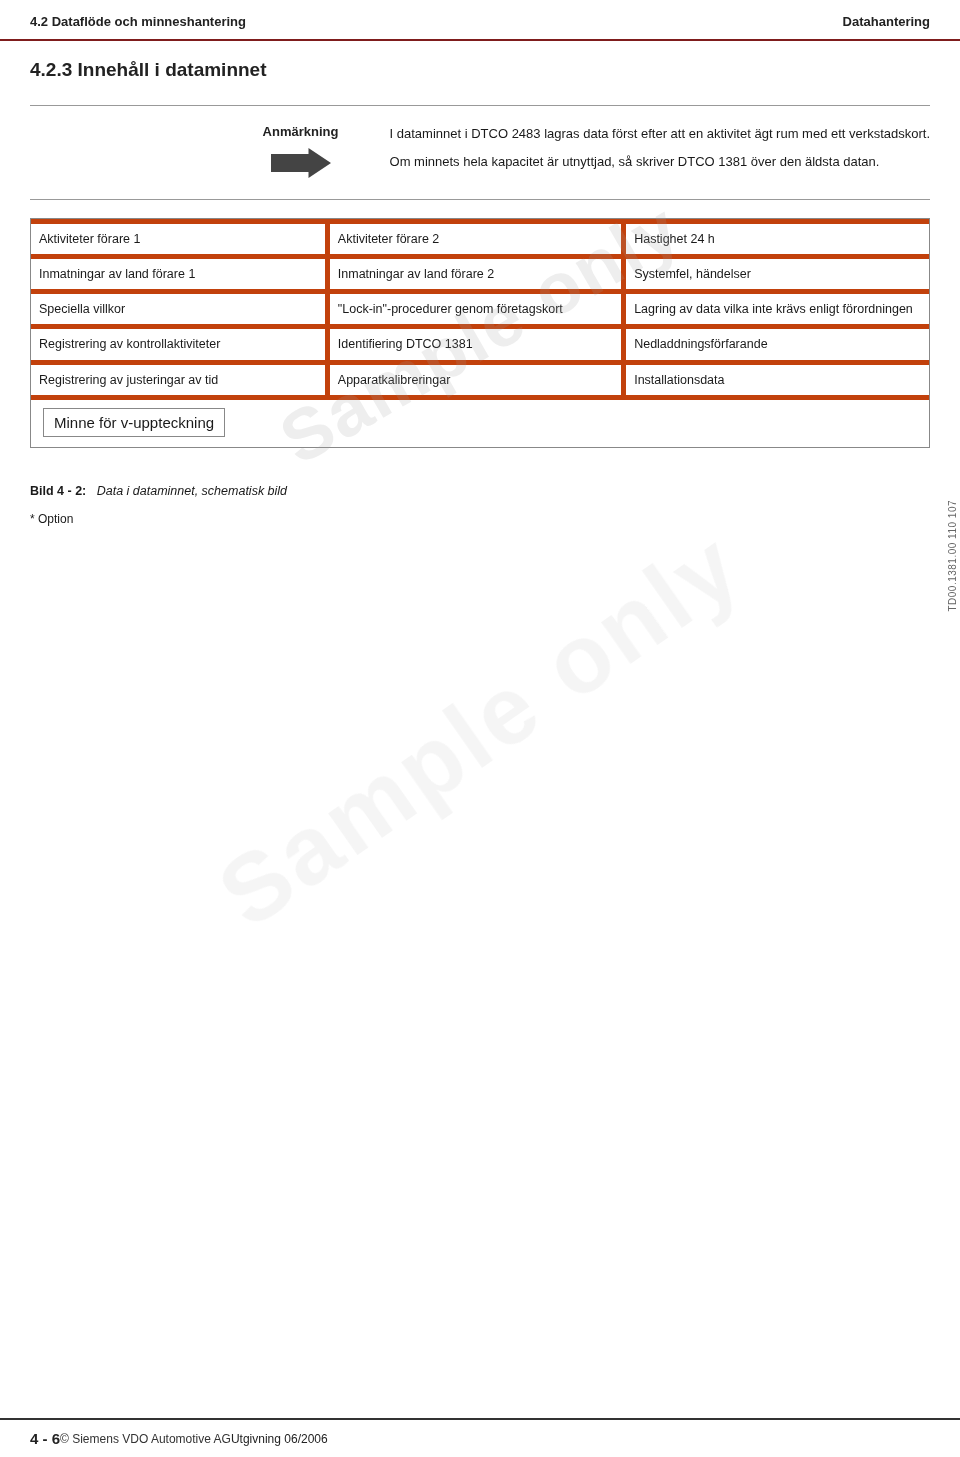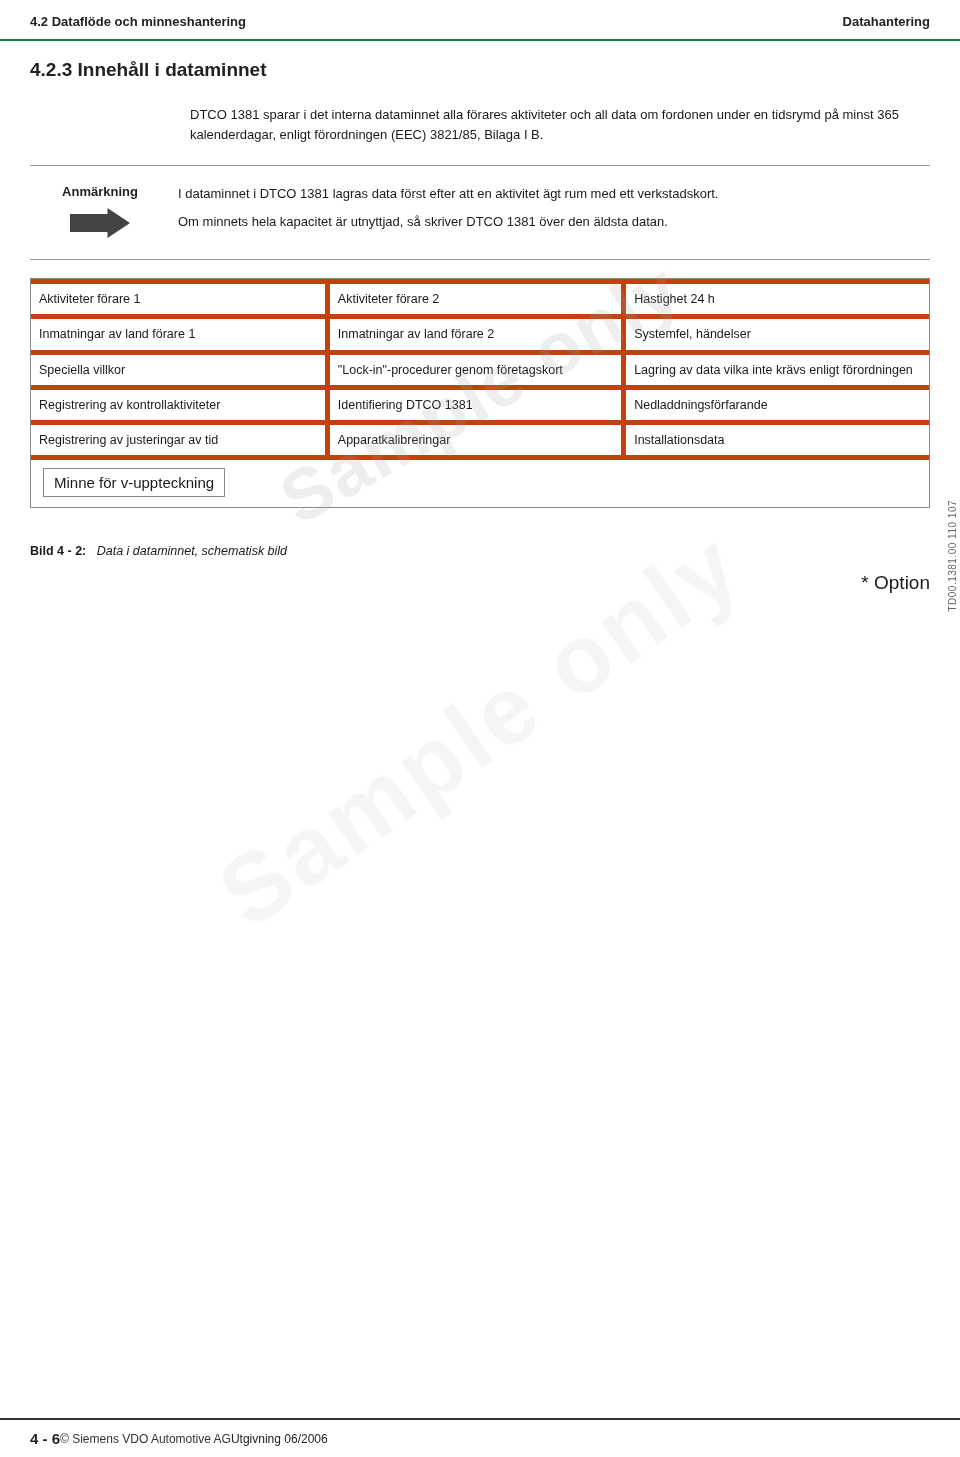--- a/index.html
+++ b/index.html
@@ -13,21 +13,21 @@
       min-height: 1457px;
       position: relative;
     }
 
     
     .page-header {
       display: flex;
       justify-content: space-between;
       align-items: flex-start;
       padding: 14px 30px 10px 30px;
-      border-bottom: 2px solid #15803d;
+      border-bottom: 2px solid #7f1d1d;
     }
     .page-header-left {
       font-size: 13px;
       font-weight: bold;
       color: #222;
     }
     .page-header-right {
       font-size: 13px;
       font-weight: bold;
       color: #222;
@@ -54,21 +54,22 @@
       margin-bottom: 20px;
       margin-left: 160px;
       color: #1a1a1a;
     }
 
     
     .anmarkning-block {
       display: flex;
       align-items: flex-start;
       margin-bottom: 18px;
-      gap: 8px;
+      gap: 19px;
+      justify-content: flex-end;
     }
     .anmarkning-label-col {
       display: flex;
       flex-direction: column;
       align-items: center;
       min-width: 140px;
     }
     .anmarkning-label {
       font-size: 13px;
       font-weight: bold;
@@ -175,22 +176,22 @@
       color: #1a1a1a;
       margin-bottom: 14px;
       margin-top: 36px;
     }
     .figure-caption span {
       font-style: italic;
     }
 
     
     .option-note {
-      text-align: right;
-      font-size: 19px;
+      text-align: left;
+      font-size: 12px;
       color: #1a1a1a;
       margin-bottom: 10px;
     }
 
     
     .side-label {
       position: absolute;
       right: 0px;
       top: 350px;
       writing-mode: vertical-rl;
@@ -248,34 +249,33 @@
 
 <div class="page-header">
   <span class="page-header-left">4.2 Dataflöde och minneshantering</span>
   <span class="page-header-right">Datahantering</span>
 </div>
 
 <div class="main-content">
 
   <div class="section-title">4.2.3   Innehåll i dataminnet</div>
 
-  <div class="intro-text">DTCO 1381 sparar i det interna dataminnet alla förares aktiviteter och all data om fordonen under en tidsrymd på minst 365 kalender­dagar, enligt förordningen (EEC) 3821/85, Bilaga I B.</div>
 
   <hr class="section-divider">
 
   <div class="anmarkning-block">
     <div class="anmarkning-label-col">
       <span class="anmarkning-label">Anmärkning</span>
 
       <svg class="anmarkning-arrow" viewBox="0 0 80 40" xmlns="http://www.w3.org/2000/svg">
         <polygon points="0,8 50,8 50,0 80,20 50,40 50,32 0,32" fill="#444"></polygon>
       </svg>
     </div>
     <div class="anmarkning-text">
-      <p>I dataminnet i DTCO 1381 lagras data först efter att en aktivitet ägt rum med ett verkstadskort.</p>
+      <p>I dataminnet i DTCO 2483 lagras data först efter att en aktivitet ägt rum med ett verkstadskort.</p>
       <p>Om minnets hela kapacitet är utnyttjad, så skriver DTCO 1381 över den äldsta datan.</p>
     </div>
   </div>
 
   <hr class="section-divider">
 
   <div class="diagram-box" style="position:relative;">
 
     <div class="watermark">Sample only</div>
 

